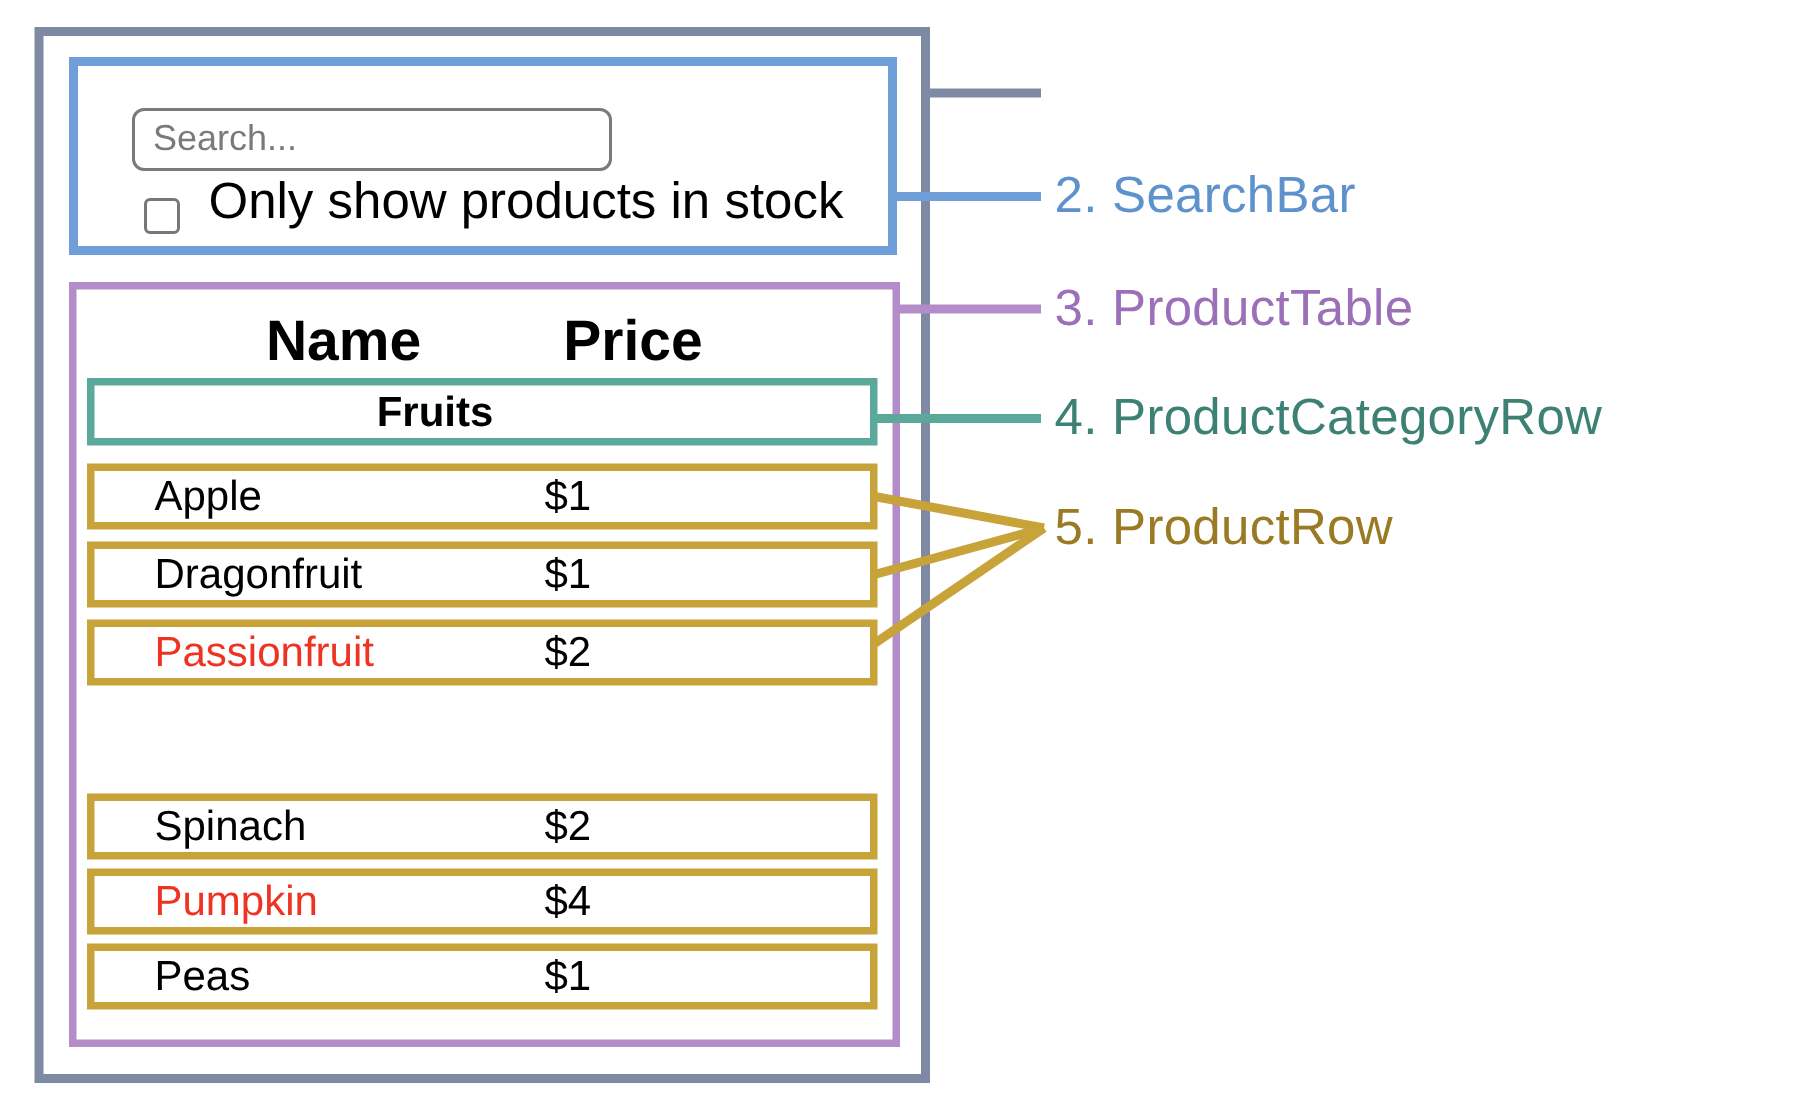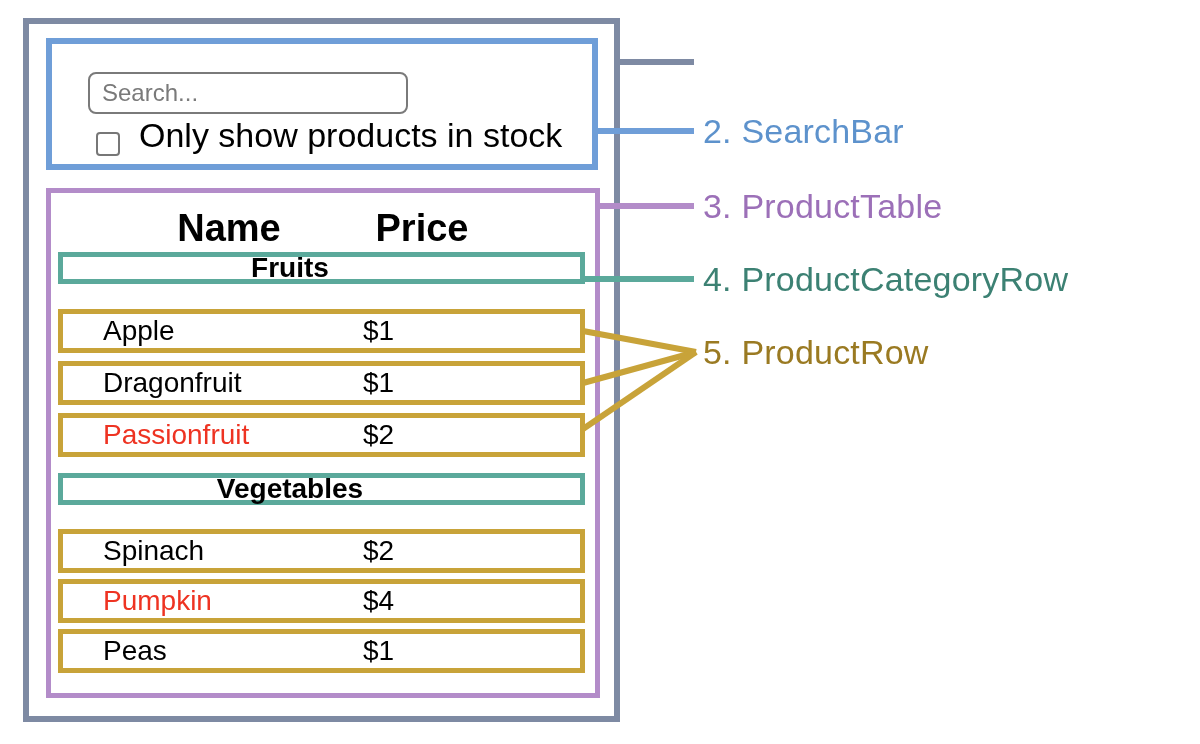--- a/index.html
+++ b/index.html
@@ -34,21 +34,21 @@
   .checkbox-label{position:absolute;left:139px;top:135px;transform:translateY(-50%);
     font-size:34px;white-space:nowrap;}
 
   
   .th{position:absolute;transform:translateX(-50%);font-size:38px;font-weight:bold;top:207px;}
   .th-name{left:229px;}
   .th-price{left:402px;margin-left:20px;}
 
   
   .row{position:absolute;left:58px;width:527px;background:#fff;display:flex;align-items:center;}
-  .cat-row{height:32px;border:5px solid var(--teal);}
+  .cat-row{height:45px;border:5px solid var(--teal);}
   .prod-row{height:44px;border:5px solid var(--gold);}
   .cat-label{position:absolute;left:0;width:454px;text-align:center;
     font-size:28px;font-weight:bold;}
   .cell{font-size:28px;line-height:1;}
   .cell.name{position:absolute;left:40px;}
   .cell.price{position:absolute;left:300px;}
   .red-text{color:var(--red);}
 
   .r-fruits{top:252px;}
   .r-apple{top:309px;text-align:right;}
@@ -103,23 +103,20 @@
   </div>
   <div class="row prod-row r-dragonfruit">
     <span class="cell name">Dragonfruit</span>
     <span class="cell price">$1</span>
   </div>
   <div class="row prod-row r-passionfruit">
     <span class="cell name red-text">Passionfruit</span>
     <span class="cell price">$2</span>
   </div>
 
-  <div class="row cat-row r-vegetables">
-    <span class="cat-label">Vegetables</span>
-  </div>
 
   <div class="row prod-row r-spinach">
     <span class="cell name">Spinach</span>
     <span class="cell price">$2</span>
   </div>
   <div class="row prod-row r-pumpkin">
     <span class="cell name red-text">Pumpkin</span>
     <span class="cell price">$4</span>
   </div>
   <div class="row prod-row r-peas">

